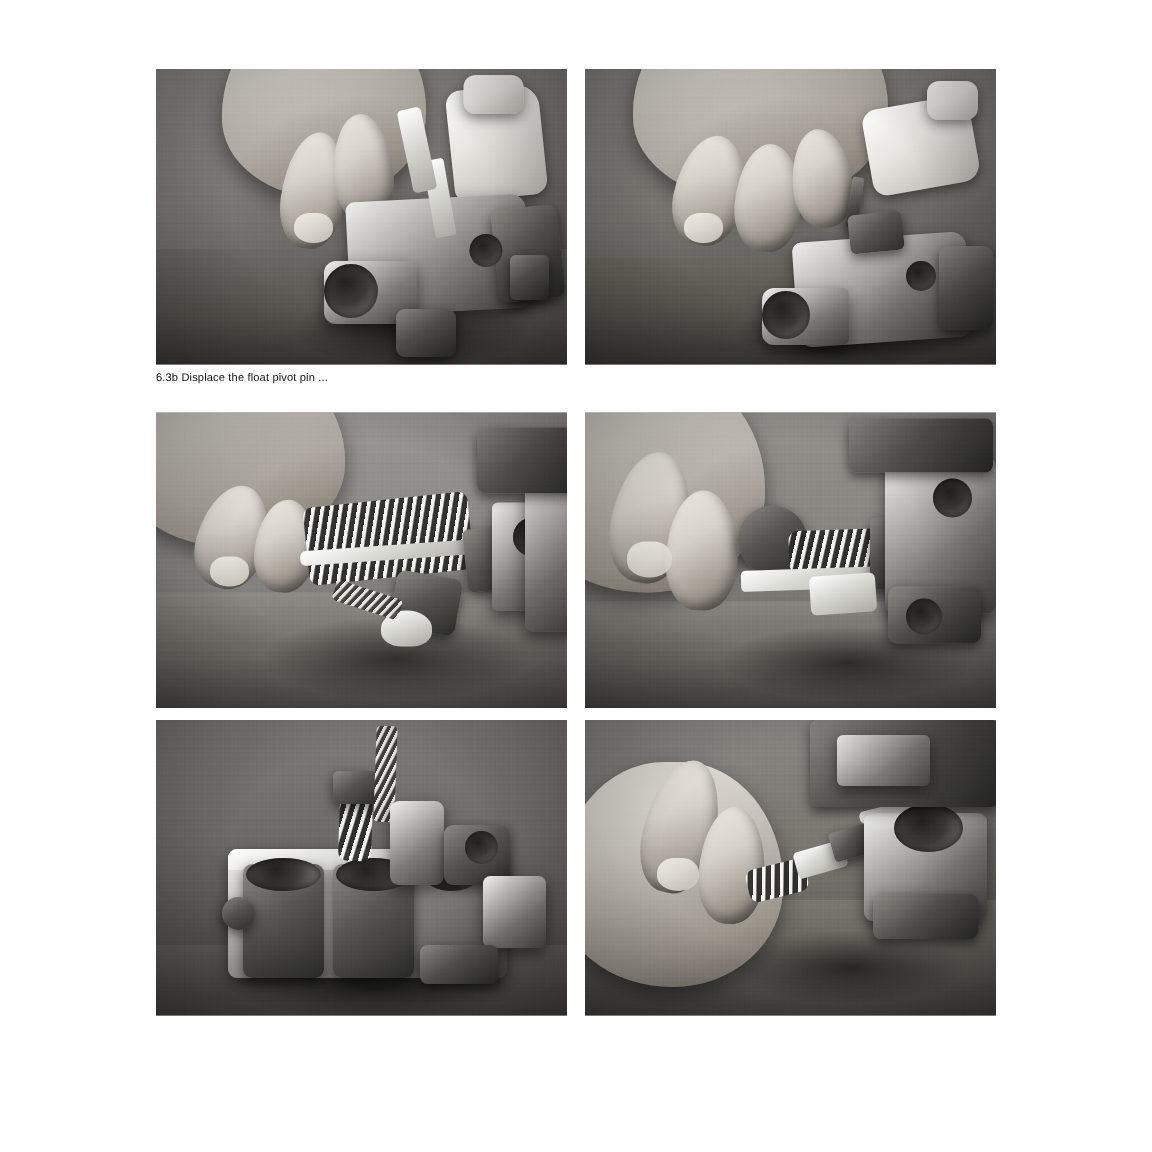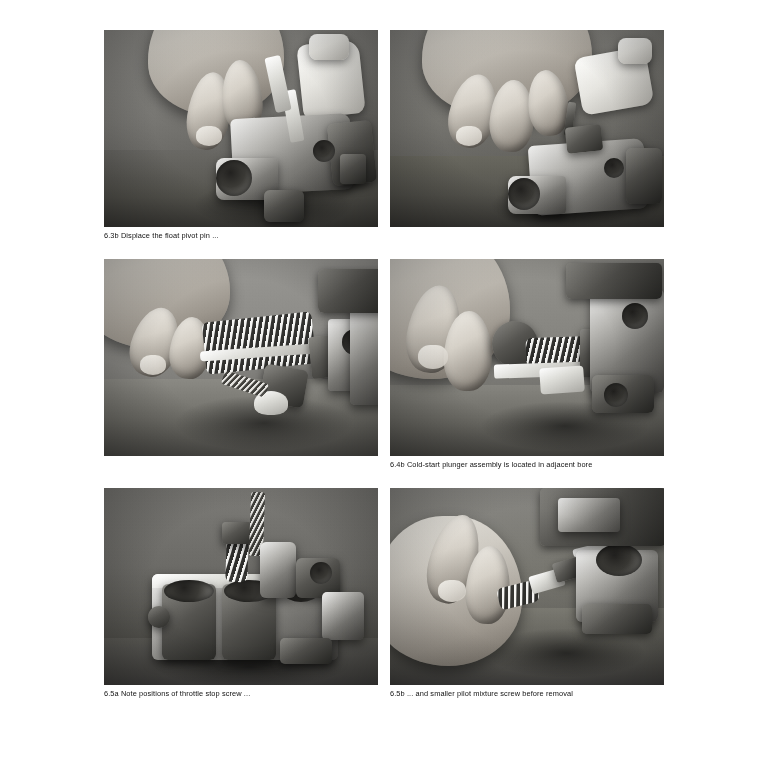--- a/index.html
+++ b/index.html
@@ -12,21 +12,21 @@
     height: 768px;
     font-family: "Liberation Sans", sans-serif;
     -webkit-font-smoothing: antialiased;
   }
   .page {
     position: relative;
     width: 768px;
     height: 768px;
     background: #ffffff;
     box-sizing: border-box;
-    padding: 30px 104px;
+    padding: 46px 104px;
   }
   .figure-grid {
     display: grid;
     grid-template-columns: 274px 274px;
     column-gap: 12px;
     row-gap: 8px;
   }
   .figure {
     display: flex;
     flex-direction: column;
@@ -268,21 +268,20 @@
           <div class="bore" style="left:232px;top:44px;width:26px;height:26px;"></div>
           <div class="metal-dark" style="left:202px;top:116px;width:62px;height:38px;border-radius:6px;"></div>
           <div class="bore" style="left:214px;top:124px;width:24px;height:24px;"></div>
 
           <div class="metal-dark" style="left:176px;top:4px;width:96px;height:36px;border-radius:5px;"></div>
           <div class="metal-light" style="left:150px;top:108px;width:44px;height:26px;border-radius:4px;transform:rotate(-4deg);"></div>
         </div>
         <div class="grain"></div>
         <div class="vignette"></div>
       </div>
-      <div class="caption">6.4b Cold-start plunger assembly is located in adjacent bore</div>
     </div>
 
     <div class="figure">
       <div class="photo">
         <div class="scene">
           <div class="bg-gradient" style="background:linear-gradient(180deg,#7c7b77 0%,#6c6b67 40%,#55544f 75%,#3c3b38 100%);"></div>
           <div class="sh" style="left:0;top:150px;width:274px;height:47px;background:linear-gradient(180deg,#5f5e59 0%,#434240 100%);"></div>
           <div class="shadowblob" style="left:50px;top:158px;width:190px;height:42px;"></div>
 
           <div class="metal" style="left:48px;top:86px;width:186px;height:86px;border-radius:6px;"></div>
@@ -302,21 +301,20 @@
           <div class="metal-dark" style="left:192px;top:70px;width:44px;height:40px;border-radius:6px;"></div>
           <div class="bore" style="left:206px;top:74px;width:22px;height:22px;"></div>
 
           <div class="metal" style="left:218px;top:104px;width:42px;height:48px;border-radius:5px;"></div>
           <div class="metal-dark" style="left:44px;top:118px;width:22px;height:22px;border-radius:50%;"></div>
           <div class="metal-dark" style="left:176px;top:150px;width:52px;height:26px;border-radius:5px;"></div>
         </div>
         <div class="grain"></div>
         <div class="vignette"></div>
       </div>
-      <div class="caption">6.5a Note positions of throttle stop screw ...</div>
     </div>
 
     <div class="figure">
       <div class="photo">
         <div class="scene">
           <div class="bg-gradient" style="background:linear-gradient(175deg,#8a8985 0%,#77766f 45%,#5d5c57 80%,#424140 100%);"></div>
           <div class="sh" style="left:0;top:120px;width:274px;height:77px;background:linear-gradient(180deg,#7a7971 0%,#5e5d57 55%,#434240 100%);"></div>
           <div class="shadowblob" style="left:96px;top:140px;width:160px;height:50px;"></div>
 
           <div class="hand" style="left:-18px;top:28px;width:150px;height:150px;"></div>
@@ -333,17 +331,16 @@
           <div class="metal" style="left:186px;top:62px;width:82px;height:72px;border-radius:6px;"></div>
           <div class="bore" style="left:206px;top:56px;width:46px;height:32px;border-radius:50%;"></div>
           <div class="metal-dark" style="left:192px;top:116px;width:70px;height:30px;border-radius:5px;"></div>
 
           <div class="metal-dark" style="left:150px;top:0px;width:126px;height:58px;border-radius:5px;"></div>
           <div class="metal" style="left:168px;top:10px;width:62px;height:34px;border-radius:4px;"></div>
         </div>
         <div class="grain"></div>
         <div class="vignette"></div>
       </div>
-      <div class="caption">6.5b ... and smaller pilot mixture screw before removal</div>
     </div>
 
   </div>
 </div>
 
 </body></html>

